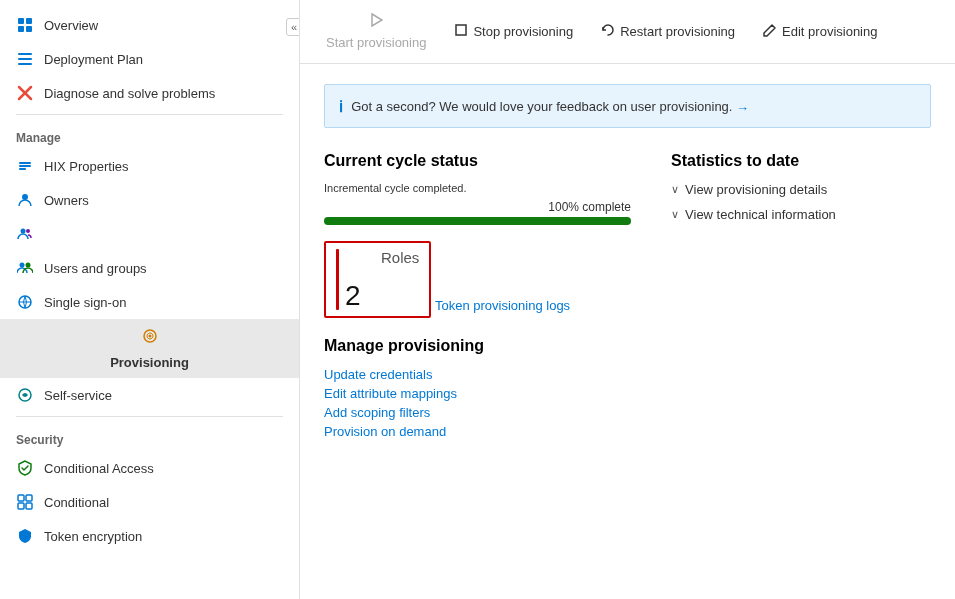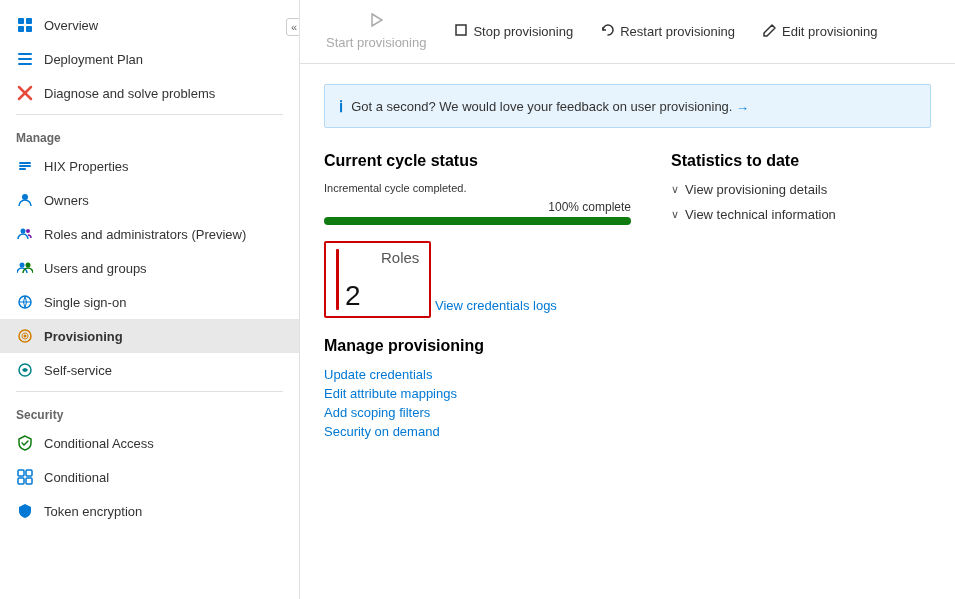--- a/index.html
+++ b/index.html
@@ -28,21 +28,21 @@
     .sidebar-item {
       display: flex;
       align-items: center;
       padding: 8px 16px;
       cursor: pointer;
       gap: 10px;
       border-radius: 0;
       color: #333;
       text-decoration: none;
     }
-    .sidebar-item.active { background: #e8e8e8; font-weight: 600; }
+    .sidebar-item.active { background: #e8e8e8; font-weight: 600; flex-direction: column; }
     .sidebar-icon {
       width: 18px;
       height: 18px;
       display: flex;
       align-items: center;
       justify-content: center;
       flex-shrink: 0;
     }
     .sidebar-item-label { font-size: 13px; }
 
@@ -286,21 +286,20 @@
 
   <div class="sidebar-item">
     <span class="sidebar-icon">
       <svg width="16" height="16" viewBox="0 0 16 16" fill="none">
           <circle cx="6" cy="5" r="2.5" fill="#0078d4"></circle>
           <circle cx="11" cy="5" r="2" fill="#7719aa"></circle>
           <path d="M1 13c0-2.761 2.239-5 5-5s5 2.239 5 5" stroke="#0078d4" stroke-width="1.5" fill="none"></path>
           <path d="M11 9c1.657 0 3 1.343 3 3" stroke="#7719aa" stroke-width="1.5" fill="none"></path>
         </svg>
     </span>
-    <span class="sidebar-item-label">Roles and administrators (Preview)</span>
   </div>
 
   <div class="sidebar-item">
     <span class="sidebar-icon">
       <svg width="16" height="16" viewBox="0 0 16 16" fill="none">
           <circle cx="5" cy="5" r="2.5" fill="#0078d4"></circle>
           <circle cx="11" cy="5" r="2.5" fill="#107c10"></circle>
           <path d="M0 13c0-2.761 2.239-5 5-5s5 2.239 5 5" stroke="#0078d4" stroke-width="1.5" fill="none"></path>
           <path d="M6 13c0-2.761 2.239-5 5-5s5 2.239 5 5" stroke="#107c10" stroke-width="1.5" fill="none"></path>
         </svg>
@@ -441,29 +440,29 @@
             <div class="roles-card-inner">
               <div style="width:3px; background:#c00; border-radius:1px; flex-shrink:0;"></div>
               <div>
                 <div class="roles-card-label">Roles</div>
                 <div class="roles-card-value">2</div>
               </div>
             </div>
           </div>
 
           
-          <a href="#" class="view-logs-link">View credentials logs</a>
+          <a href="#" class="view-logs-link">Token provisioning logs</a>
         </div>
 
         <div>
           <div class="section-title">Manage provisioning</div>
           <a href="#" class="manage-link">Update credentials</a>
           <a href="#" class="manage-link">Edit attribute mappings</a>
           <a href="#" class="manage-link">Add scoping filters</a>
-          <a href="#" class="manage-link">Security on demand</a>
+          <a href="#" class="manage-link">Provision on demand</a>
         </div>
 
       </div>
 
       <div class="col-right">
         <div class="section-title">Statistics to date</div>
 
         <div class="stats-item">
           <span class="chevron">∨</span>
           <span>View provisioning details</span>

